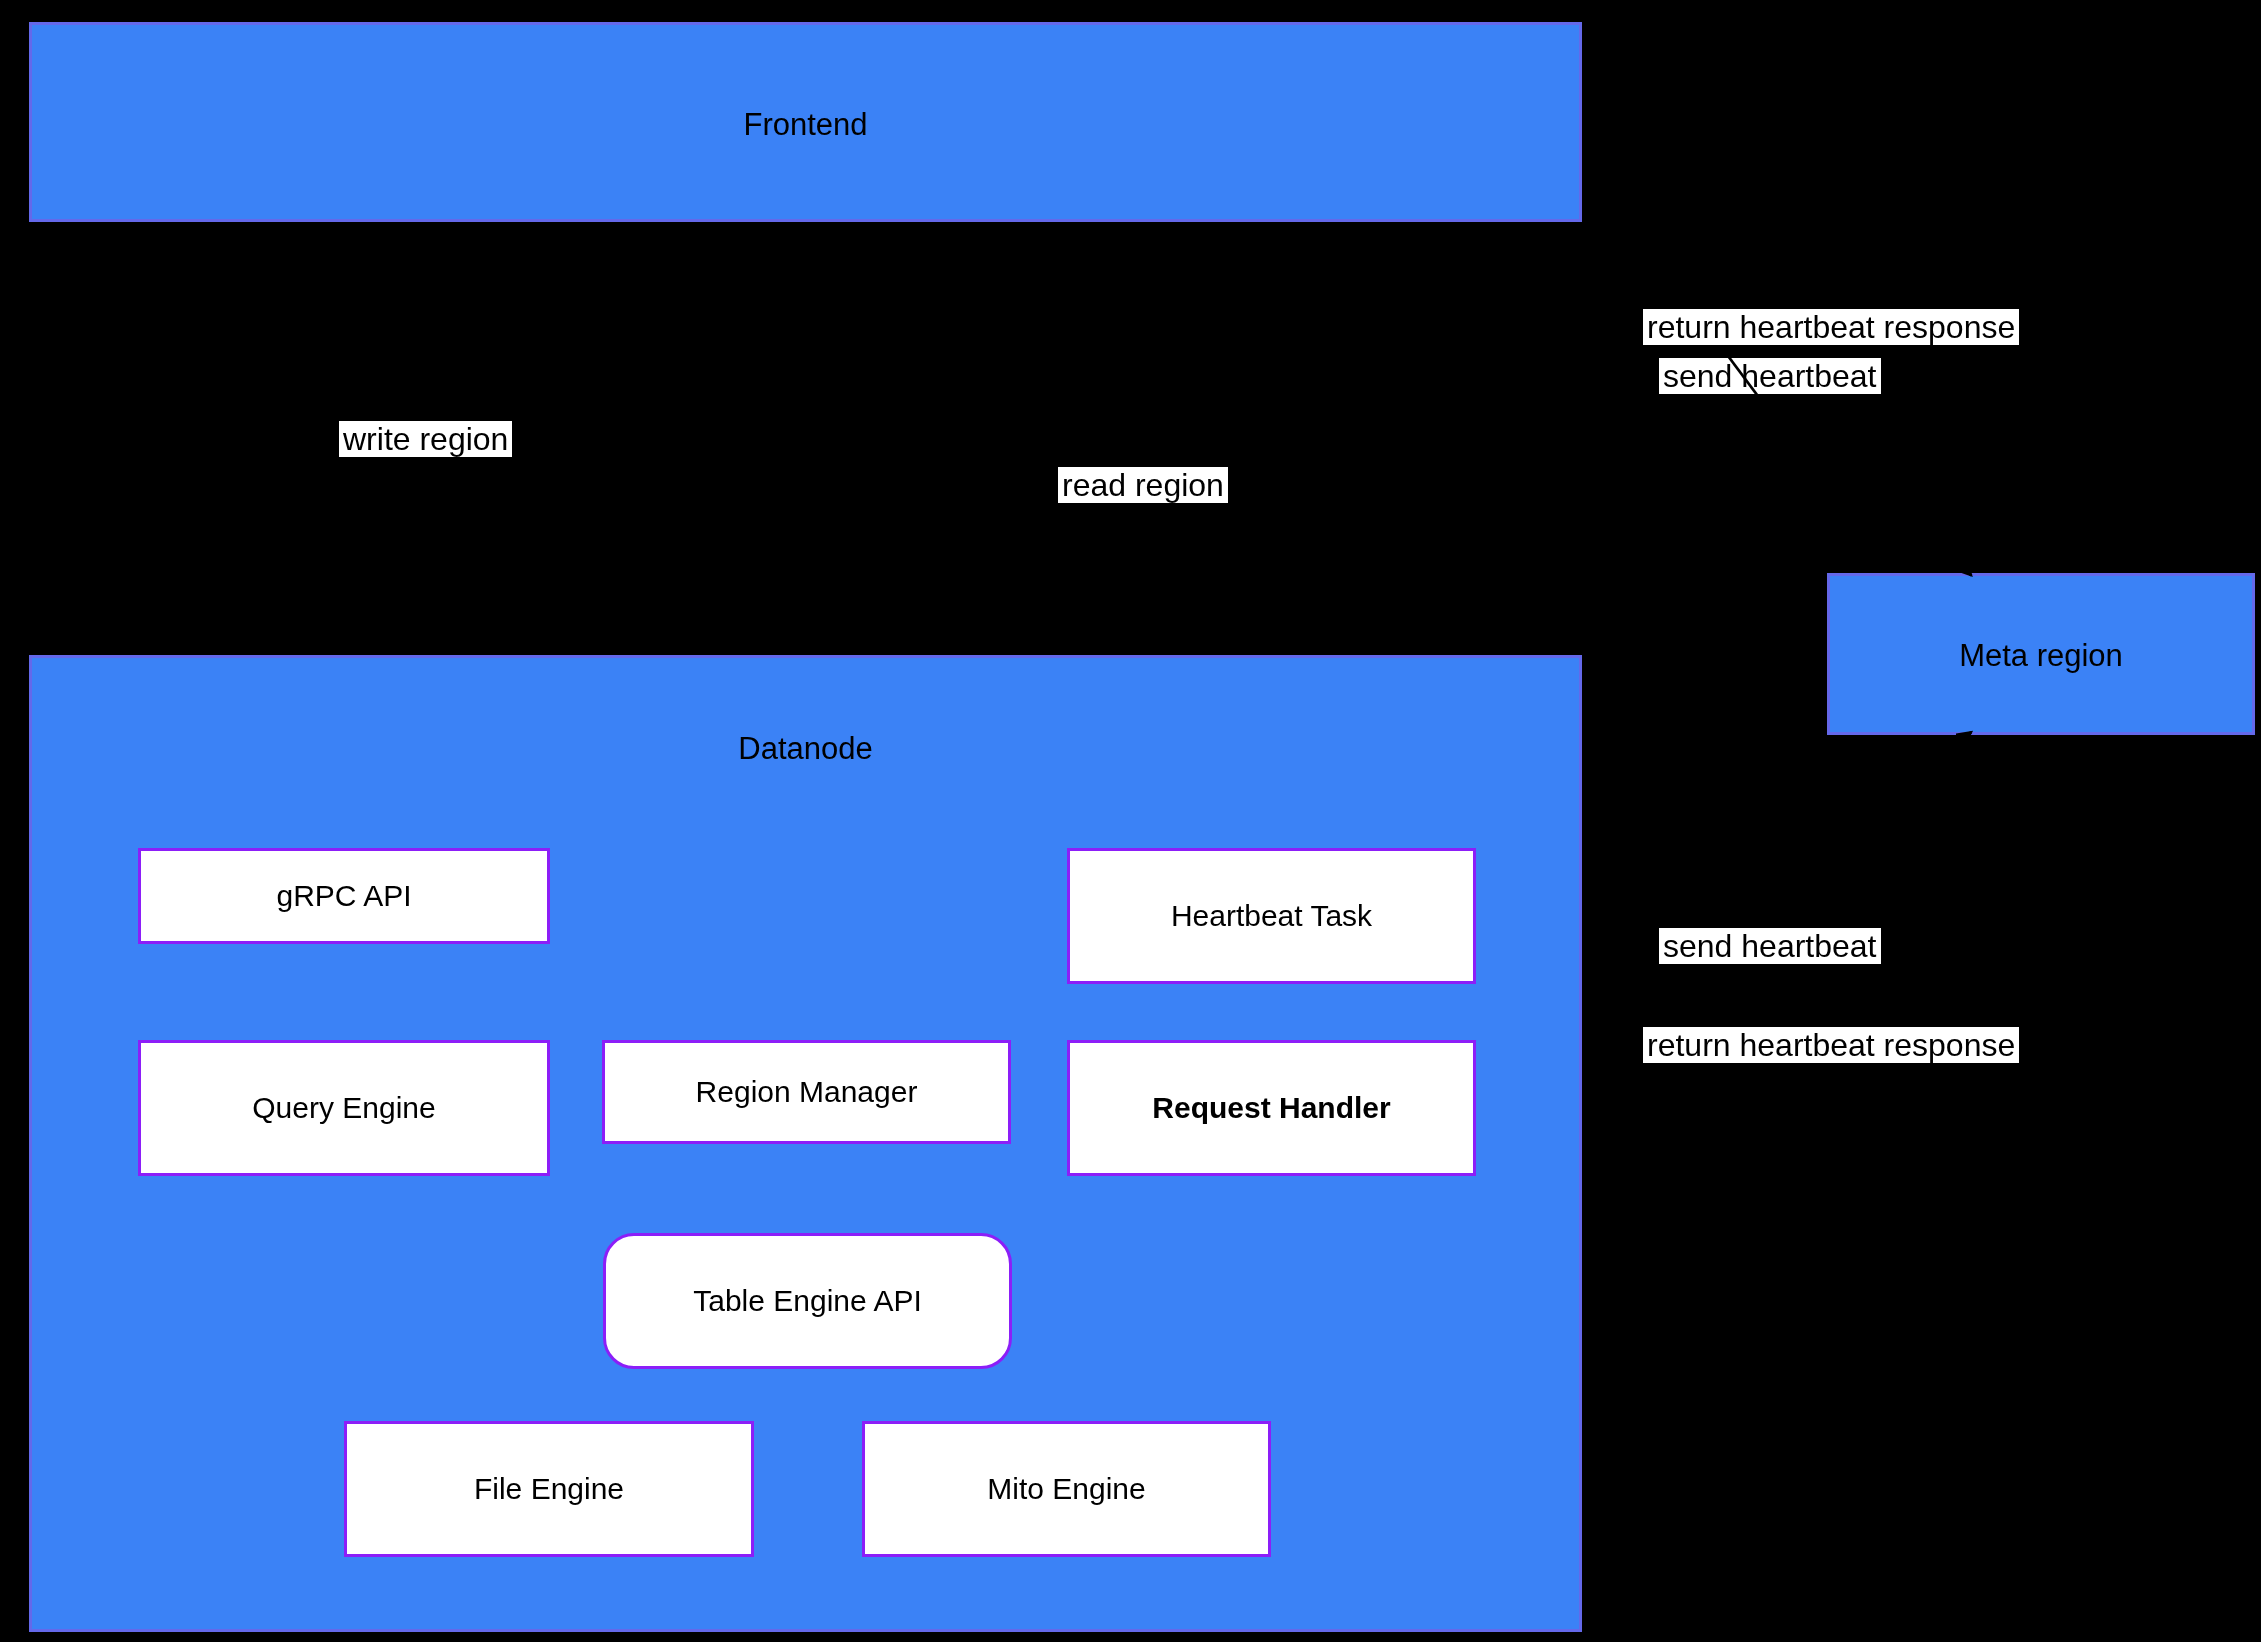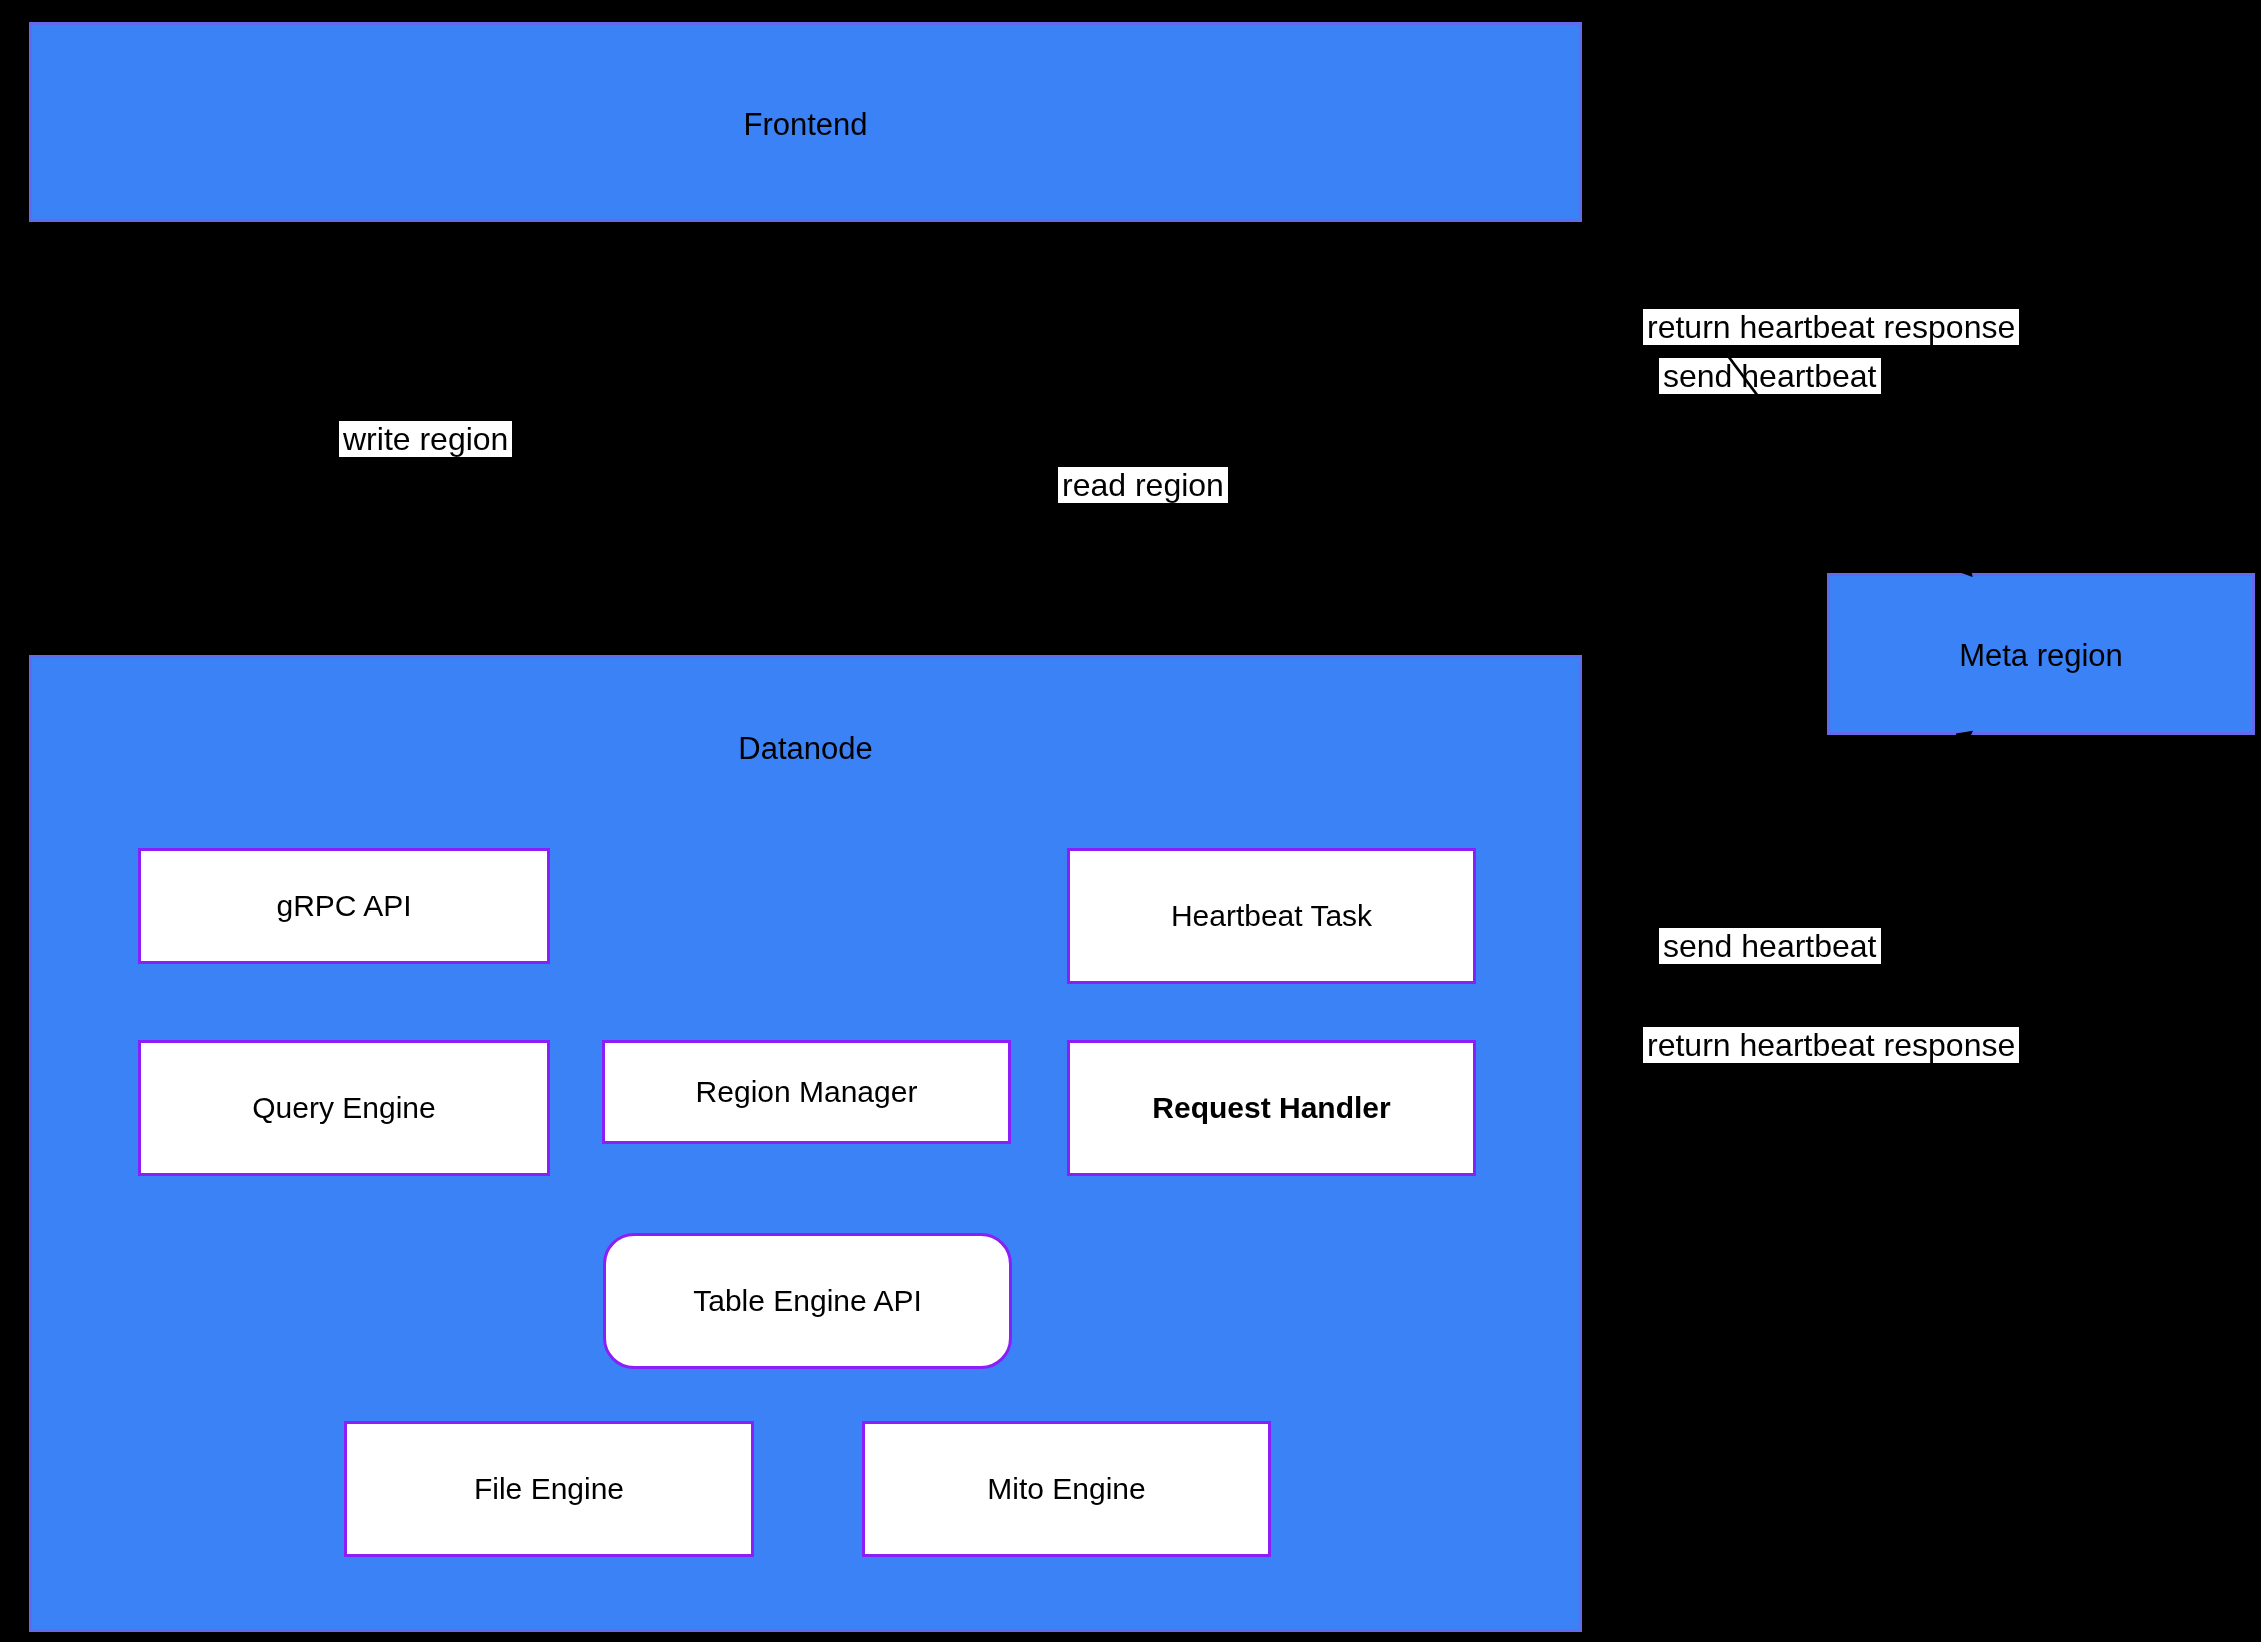--- a/index.html
+++ b/index.html
@@ -70,21 +70,21 @@
   <div class="container-title" style="top:82px;">Frontend</div>
 </div>
 
 <div class="container-box" style="left:1827px; top:573px; width:428px; height:162px;">
   <div class="container-title" style="top:62px;">Meta region</div>
 </div>
 
 <div class="container-box" style="left:29px; top:655px; width:1553px; height:977px;">
   <div class="container-title" style="top:73px;">Datanode</div>
 
-  <div class="component-box" style="left:106px; top:190px; width:412px; height:116px;">gRPC API</div>
+  <div class="component-box" style="left:106px; top:190px; width:412px; height:96px;">gRPC API</div>
   <div class="component-box" style="left:1035px; top:190px; width:409px; height:136px;">Heartbeat Task</div>
 
   <div class="component-box" style="left:106px; top:382px; width:412px; height:136px;">Query Engine</div>
   <div class="component-box" style="left:570px; top:382px; width:409px; height:104px;">Region Manager</div>
   <div class="component-box" style="left:1035px; top:382px; width:409px; height:136px;font-weight:bold;">Request Handler</div>
 
   <div class="component-box" style="left:571px; top:575px; width:409px; height:136px;border-radius:31px;">Table Engine API</div>
 
   <div class="component-box" style="left:312px; top:763px; width:410px; height:136px;">File Engine</div>
   <div class="component-box" style="left:830px; top:763px; width:409px; height:136px;">Mito Engine</div>

